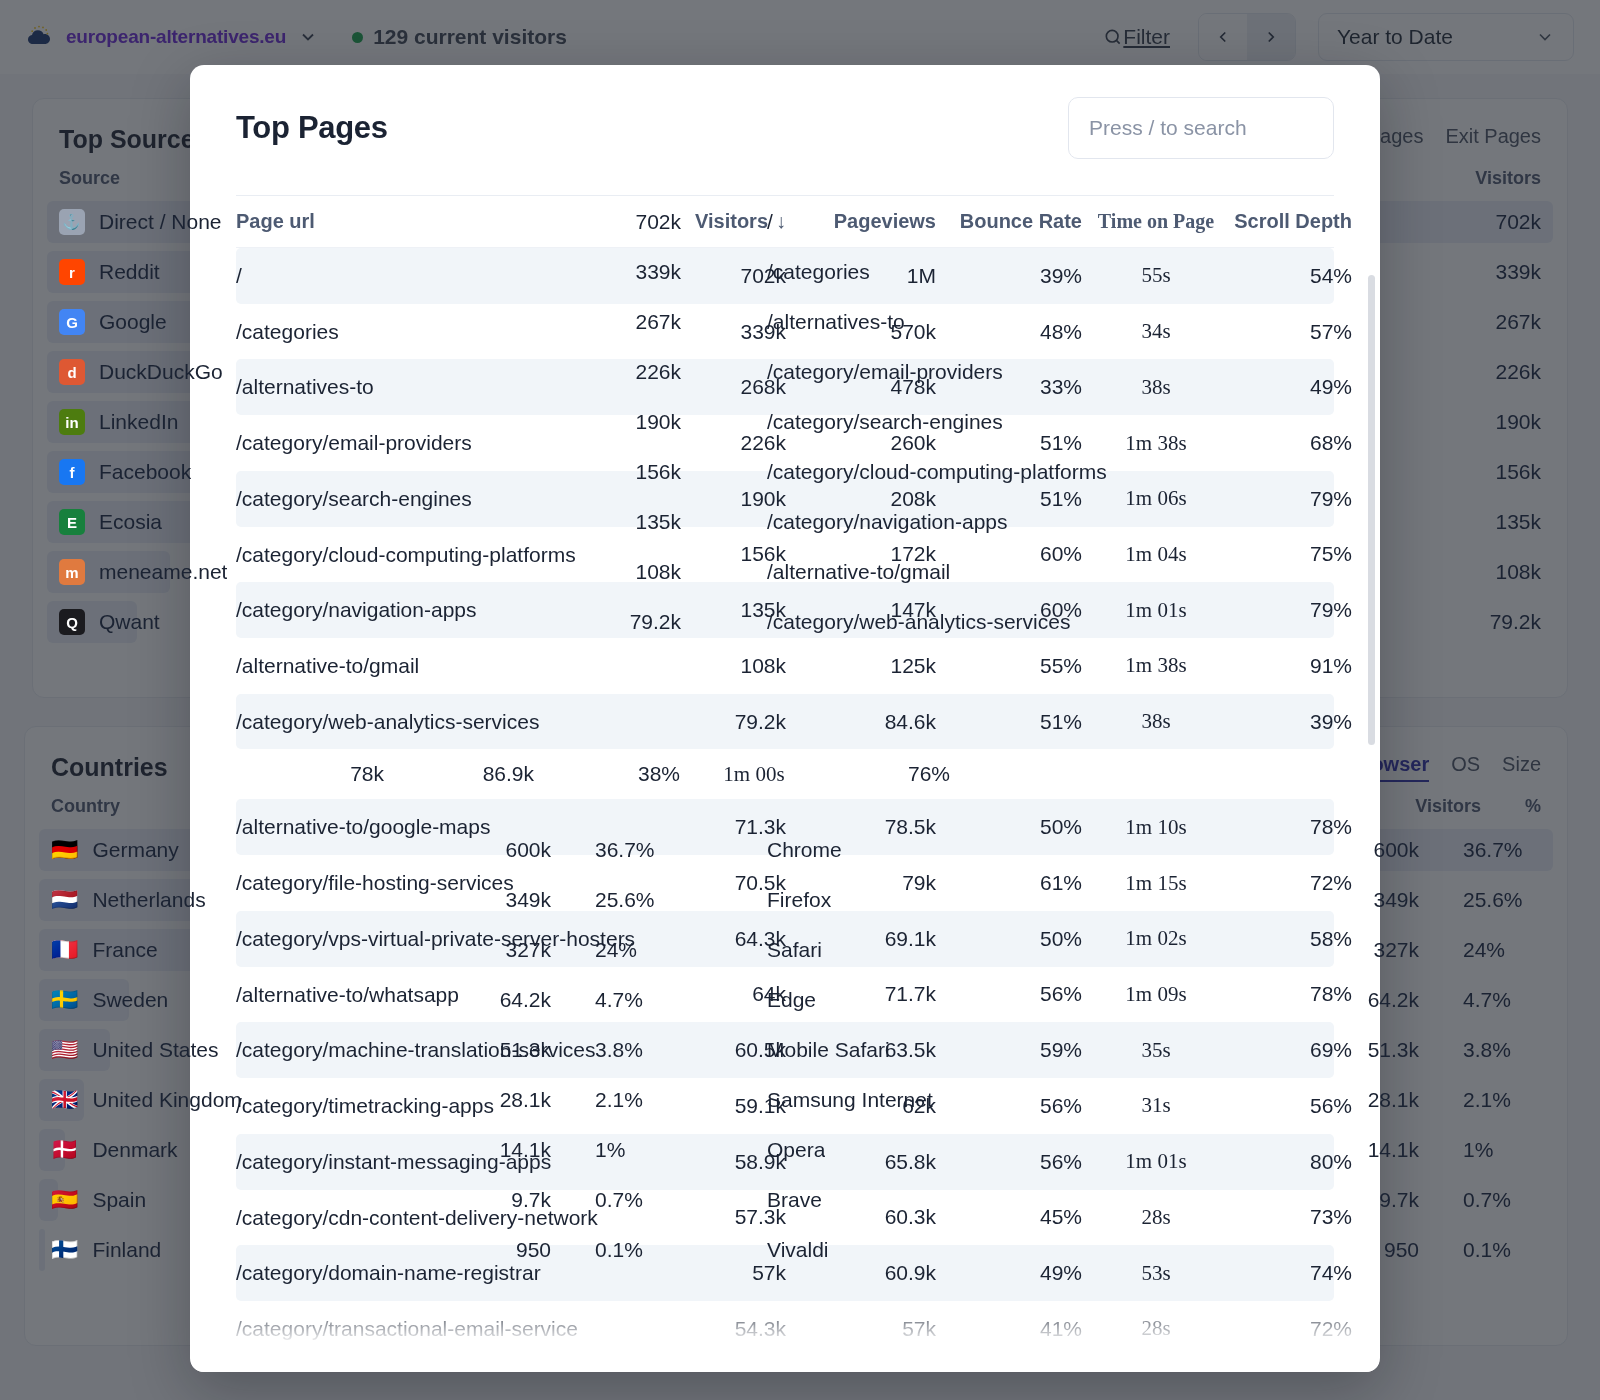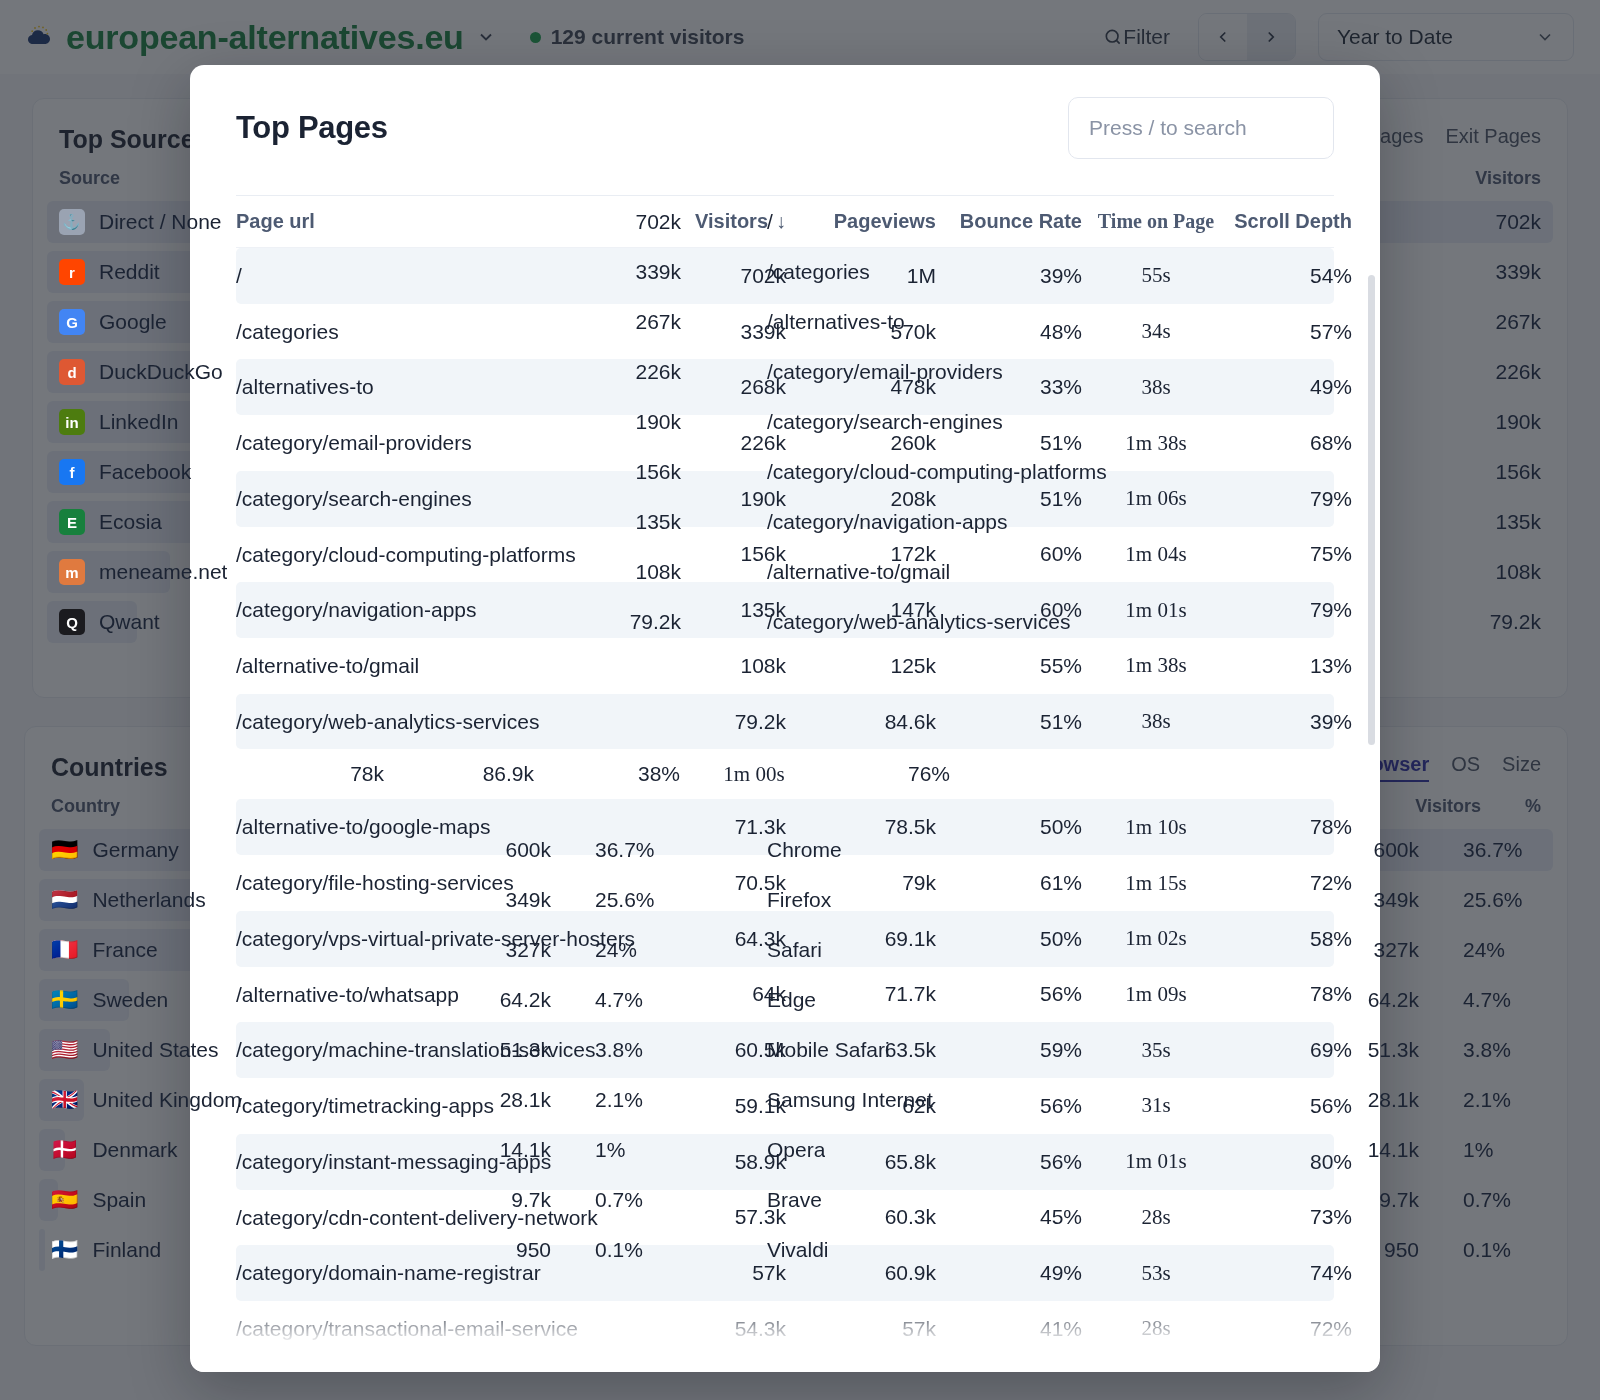--- a/index.html
+++ b/index.html
@@ -16,36 +16,37 @@
 
   .topbar {
     position: absolute; top: 0; left: 0; right: 0; height: 74px;
     display: flex; align-items: center; padding: 0 26px;
     background: #ffffff;
   }
   .site-chip { display: flex; align-items: center; gap: 12px; }
   .logo-cloud { position: relative; width: 28px; height: 26px; }
   .logo-cloud svg { display:block; }
   .site-name {
-    font-size: 34px; font-weight: 700; color: #15803d; letter-spacing: -0.2px;
+    font-size: 19px; font-weight: 700; color: #6d28d9; letter-spacing: -0.2px;
     white-space: nowrap;
   }
   .chev-sm { width: 20px; height: 20px; color: #374151; }
   .visitors-live {
     display: flex; align-items: center; gap: 10px; margin-left: 34px;
     font-size: 21px; font-weight: 600; color: #3d4656; white-space: nowrap;
   }
   .live-dot { width: 11px; height: 11px; border-radius: 50%; background: #16a34a; }
 
   .topbar-right { margin-left: auto; display: flex; align-items: center; gap: 22px; }
   .filter-btn {
     display: flex; align-items: center; 
     font-size: 21px; color: #323b4b; padding: 8px 6px; border-radius: 8px;
     background: transparent; border: none; cursor: pointer;
     font-family: inherit;
+    text-decoration: underline;
   }
   .filter-btn svg { width: 20px; height: 20px; }
 
   .pager { display: flex; border-radius: 9px; overflow: hidden; border: 1px solid #e3e7ee; }
   .pager-btn {
     width: 48px; height: 46px; display: flex; align-items: center; justify-content: center;
     background: #fff; border: none; cursor: pointer; color: #2b3444;
   }
   .pager-btn.active { background: #eceff4; }
   .pager-btn svg { width: 18px; height: 18px; }
@@ -711,21 +712,21 @@
             <div class="c-br">60%</div>
             <div class="c-top">1m 01s</div>
             <div class="c-sd">79%</div>
           </div>
           <div class="mt-row">
             <div class="c-url">/alternative-to/gmail</div>
             <div class="c-vis">108k</div>
             <div class="c-pv">125k</div>
             <div class="c-br">55%</div>
             <div class="c-top">1m 38s</div>
-            <div class="c-sd">13%</div>
+            <div class="c-sd">91%</div>
           </div>
           <div class="mt-row odd">
             <div class="c-url">/category/web-analytics-services</div>
             <div class="c-vis">79.2k</div>
             <div class="c-pv">84.6k</div>
             <div class="c-br">51%</div>
             <div class="c-top">38s</div>
             <div class="c-sd">39%</div>
           </div>
           <div class="mt-row">

